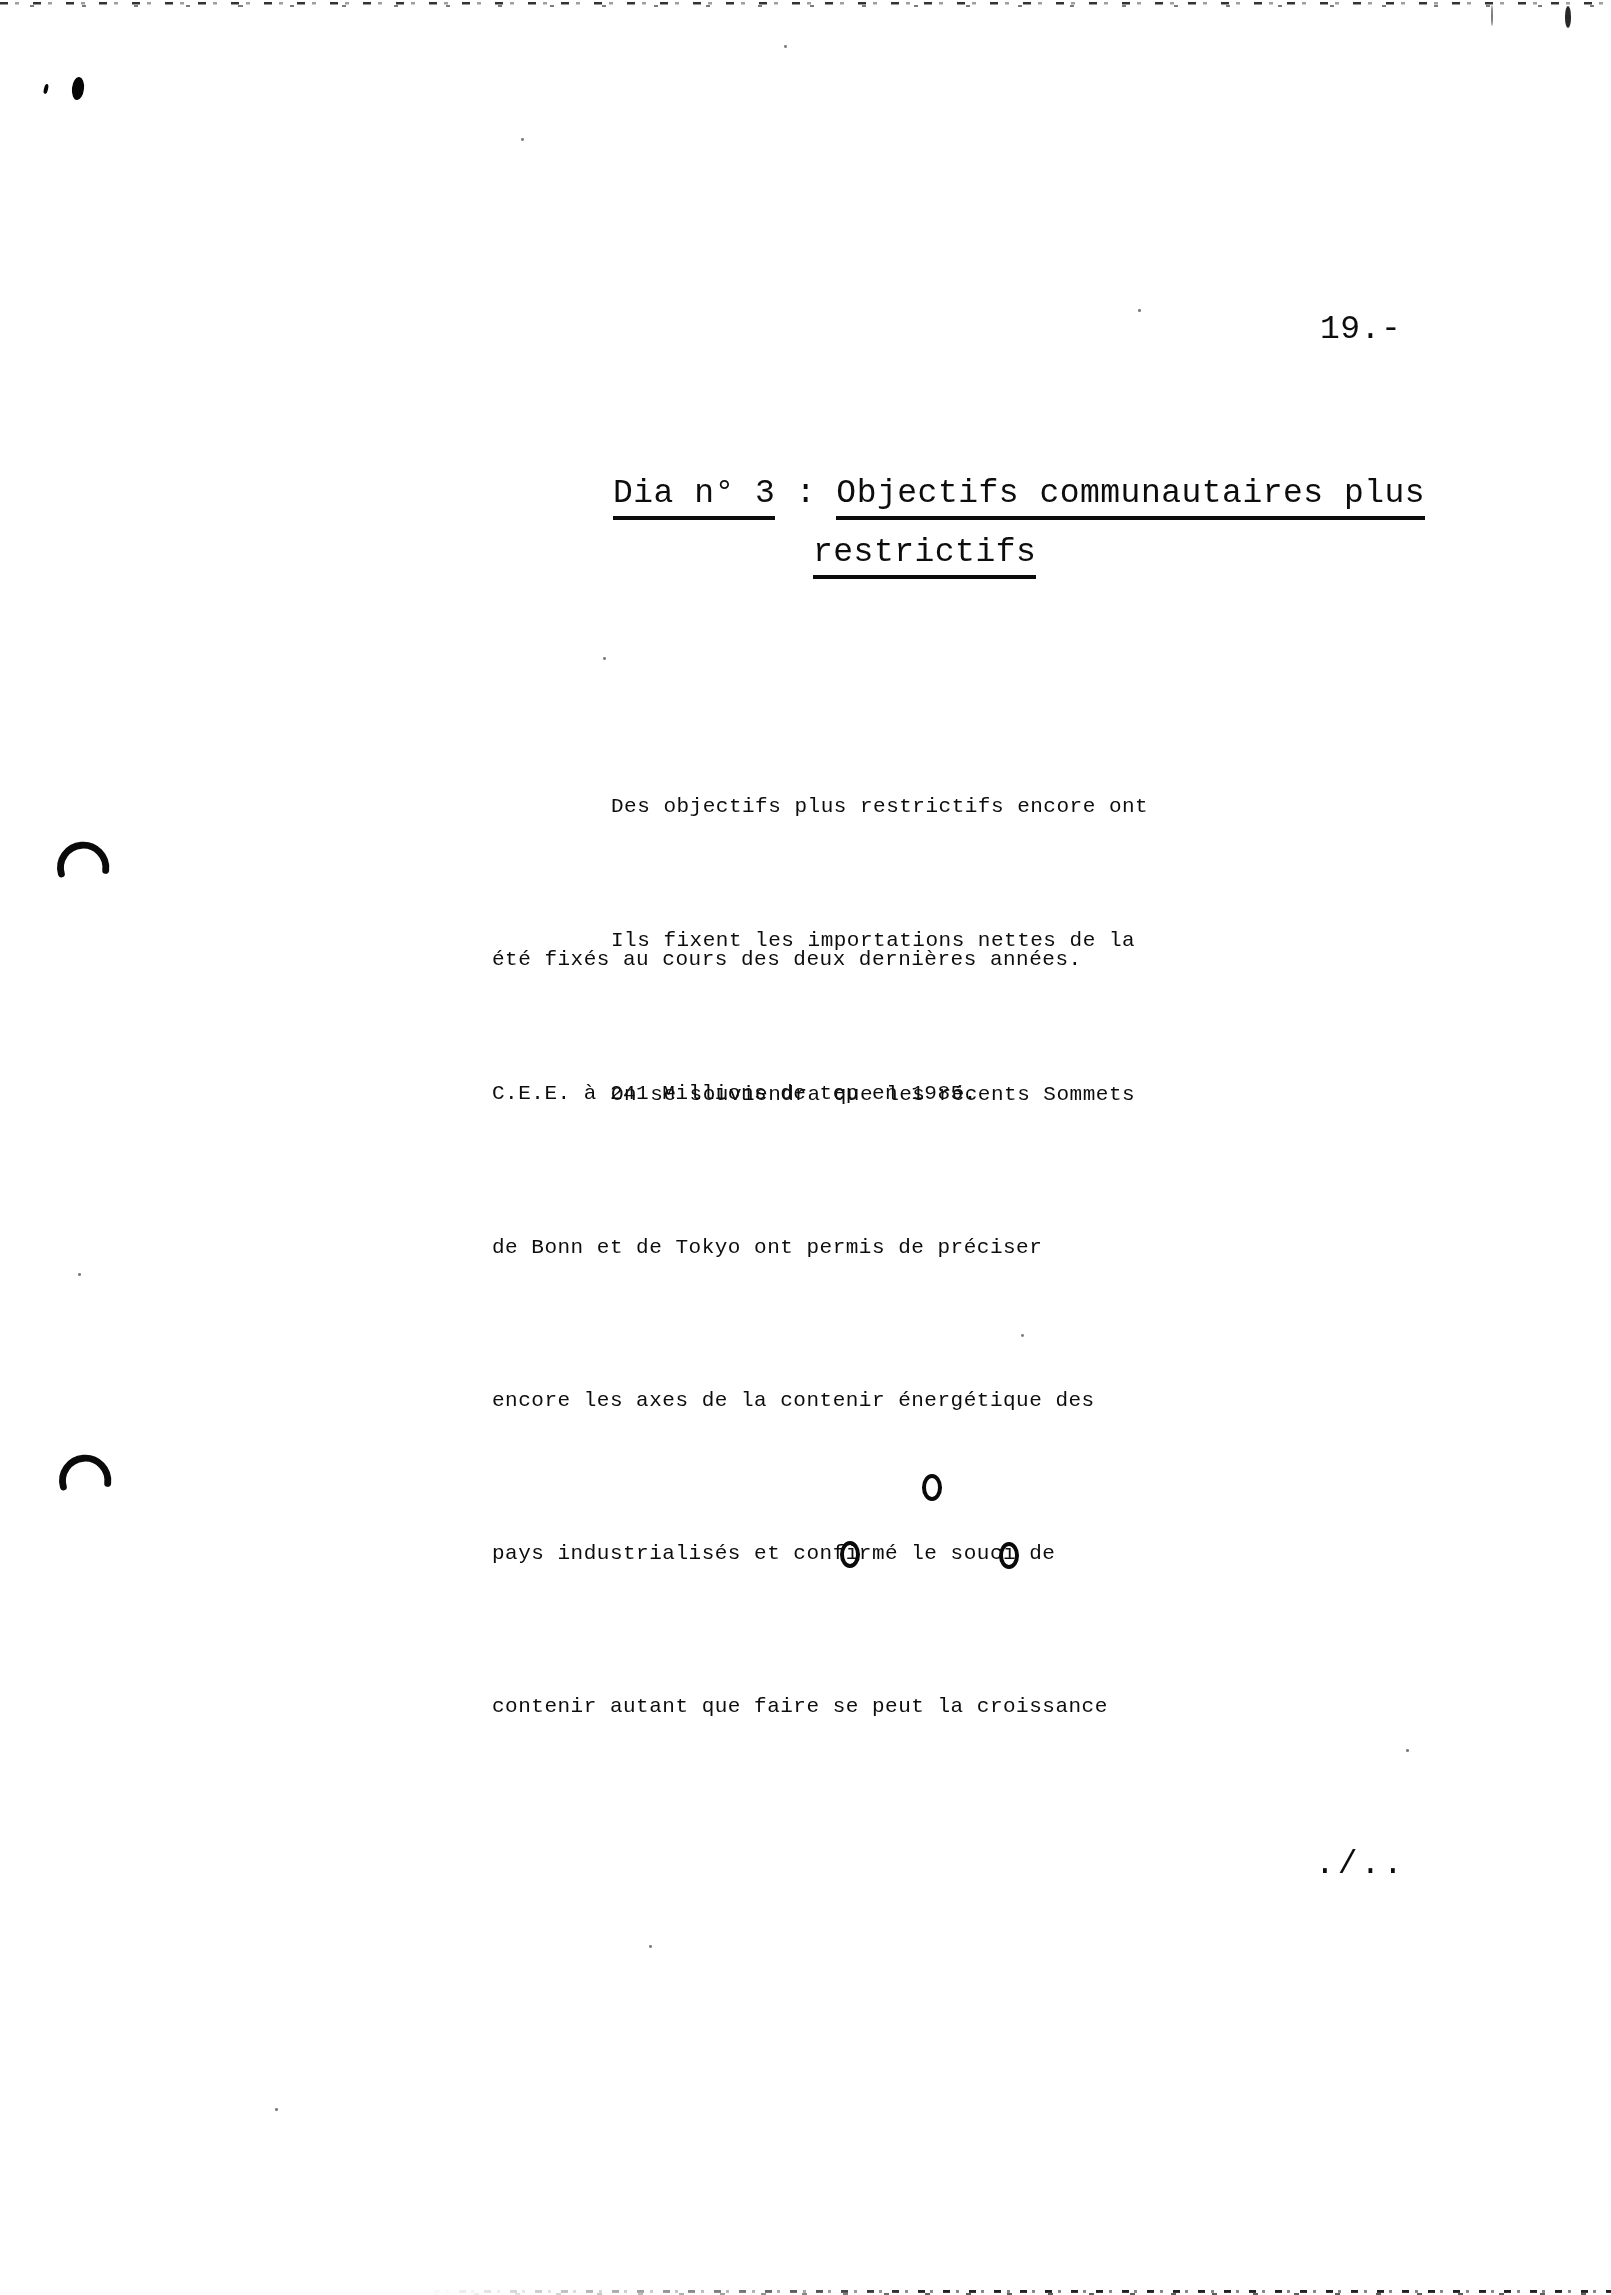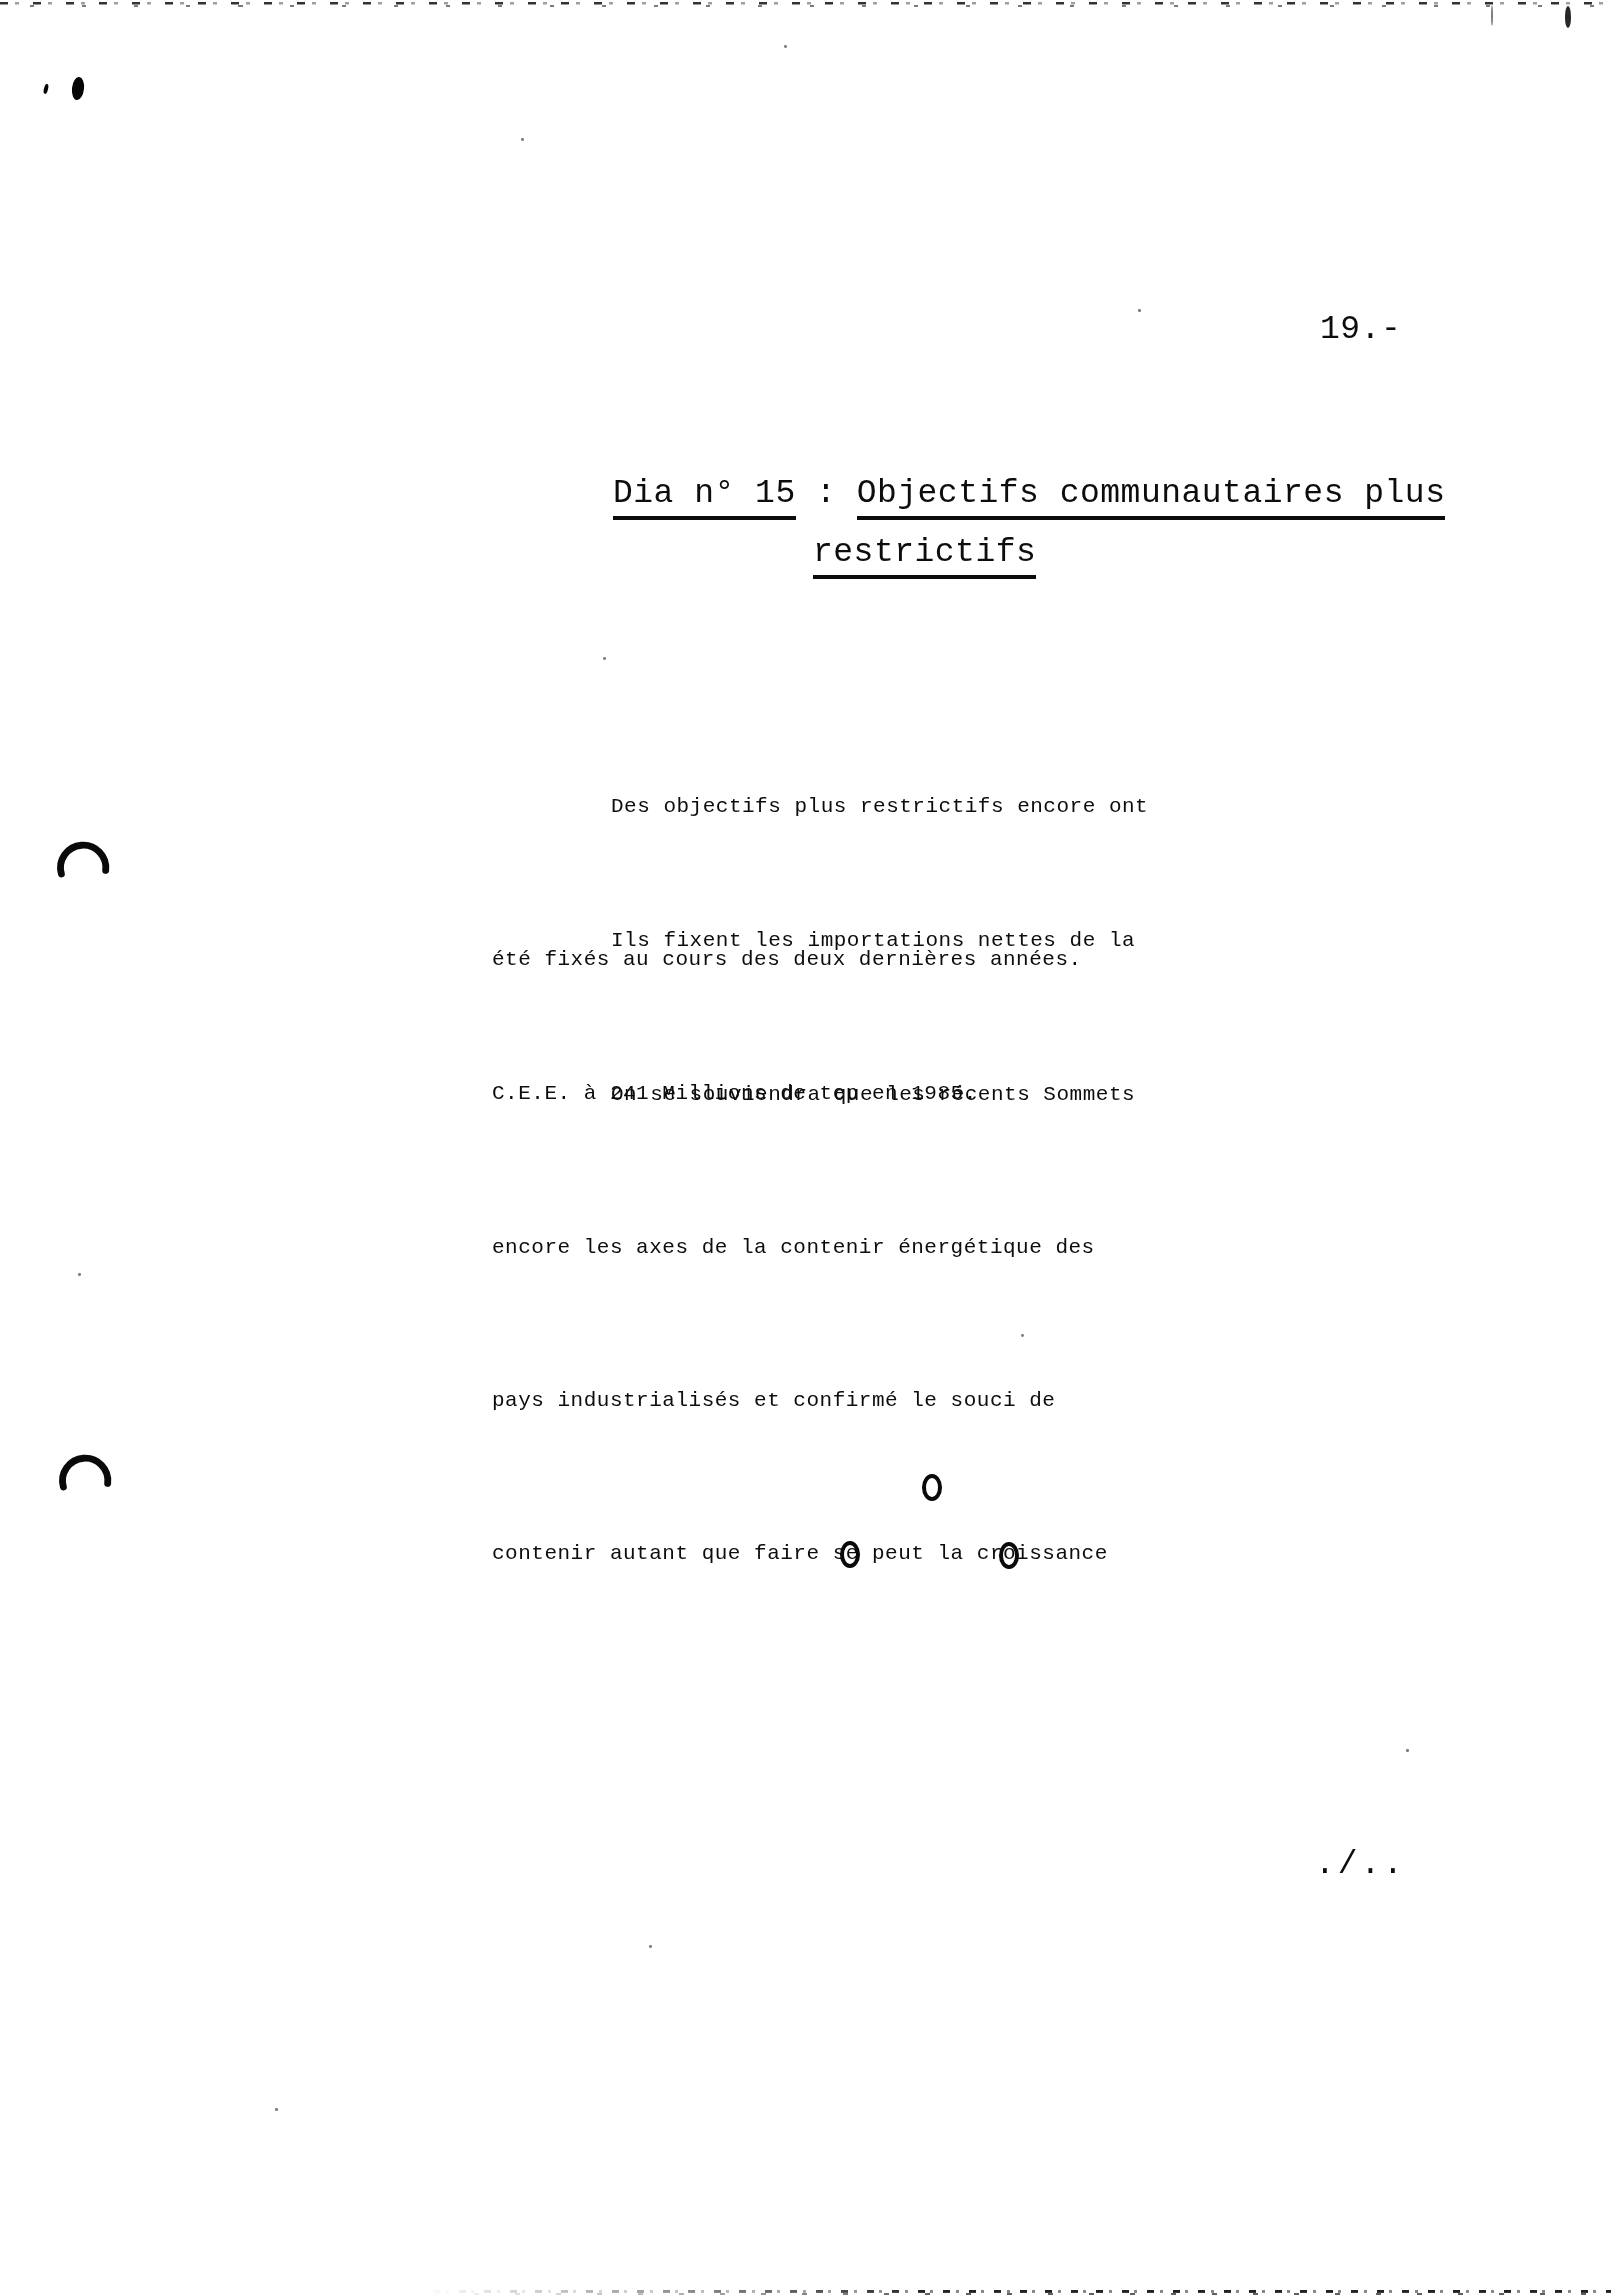--- a/index.html
+++ b/index.html
@@ -103,35 +103,36 @@
 
   <svg class="punch punch1" width="65" height="65" viewBox="0 0 132 132">
     <path d="M 17 81 A 46 46 0 1 1 107 74"></path>
   </svg>
   <svg class="punch punch2" width="65" height="65" viewBox="0 0 132 132">
     <path d="M 17 81 A 46 46 0 1 1 107 74"></path>
   </svg>
 
   <div class="txt page-number">19.-</div>
 
-  <div class="txt title-l1"><span class="u">Dia n° 15</span><span> : </span><span class="u">Objectifs communautaires plus</span></div>
+  <div class="txt title-l1"><span class="u">Dia n° 3</span><span> : </span><span class="u">Objectifs communautaires plus</span></div>
   <div class="txt title-l2"><span class="u">restrictifs</span></div>
 
   <div class="para para1">
     <div class="line indent">Des objectifs plus restrictifs encore ont</div>
     <div class="line">été fixés au cours des deux dernières années.</div>
   </div>
 
   <div class="para para2">
     <div class="line indent">Ils fixent les importations nettes de la</div>
     <div class="line">C.E.E. à 241 Millions de tep en 1985.</div>
   </div>
 
   <div class="para para3">
     <div class="line indent">On se souviendra que les récents Sommets</div>
+    <div class="line">de Bonn et de Tokyo ont permis de préciser</div>
     <div class="line">encore les axes de la contenir énergétique des</div>
     <div class="line">pays industrialisés et confirmé le souci de</div>
     <div class="line">contenir autant que faire se peut la croissance</div>
   </div>
 
   <div class="deg deg1"></div>
   <div class="deg deg2"></div>
   <div class="deg deg3"></div>
 
   <div class="txt cont-mark">./..</div>

